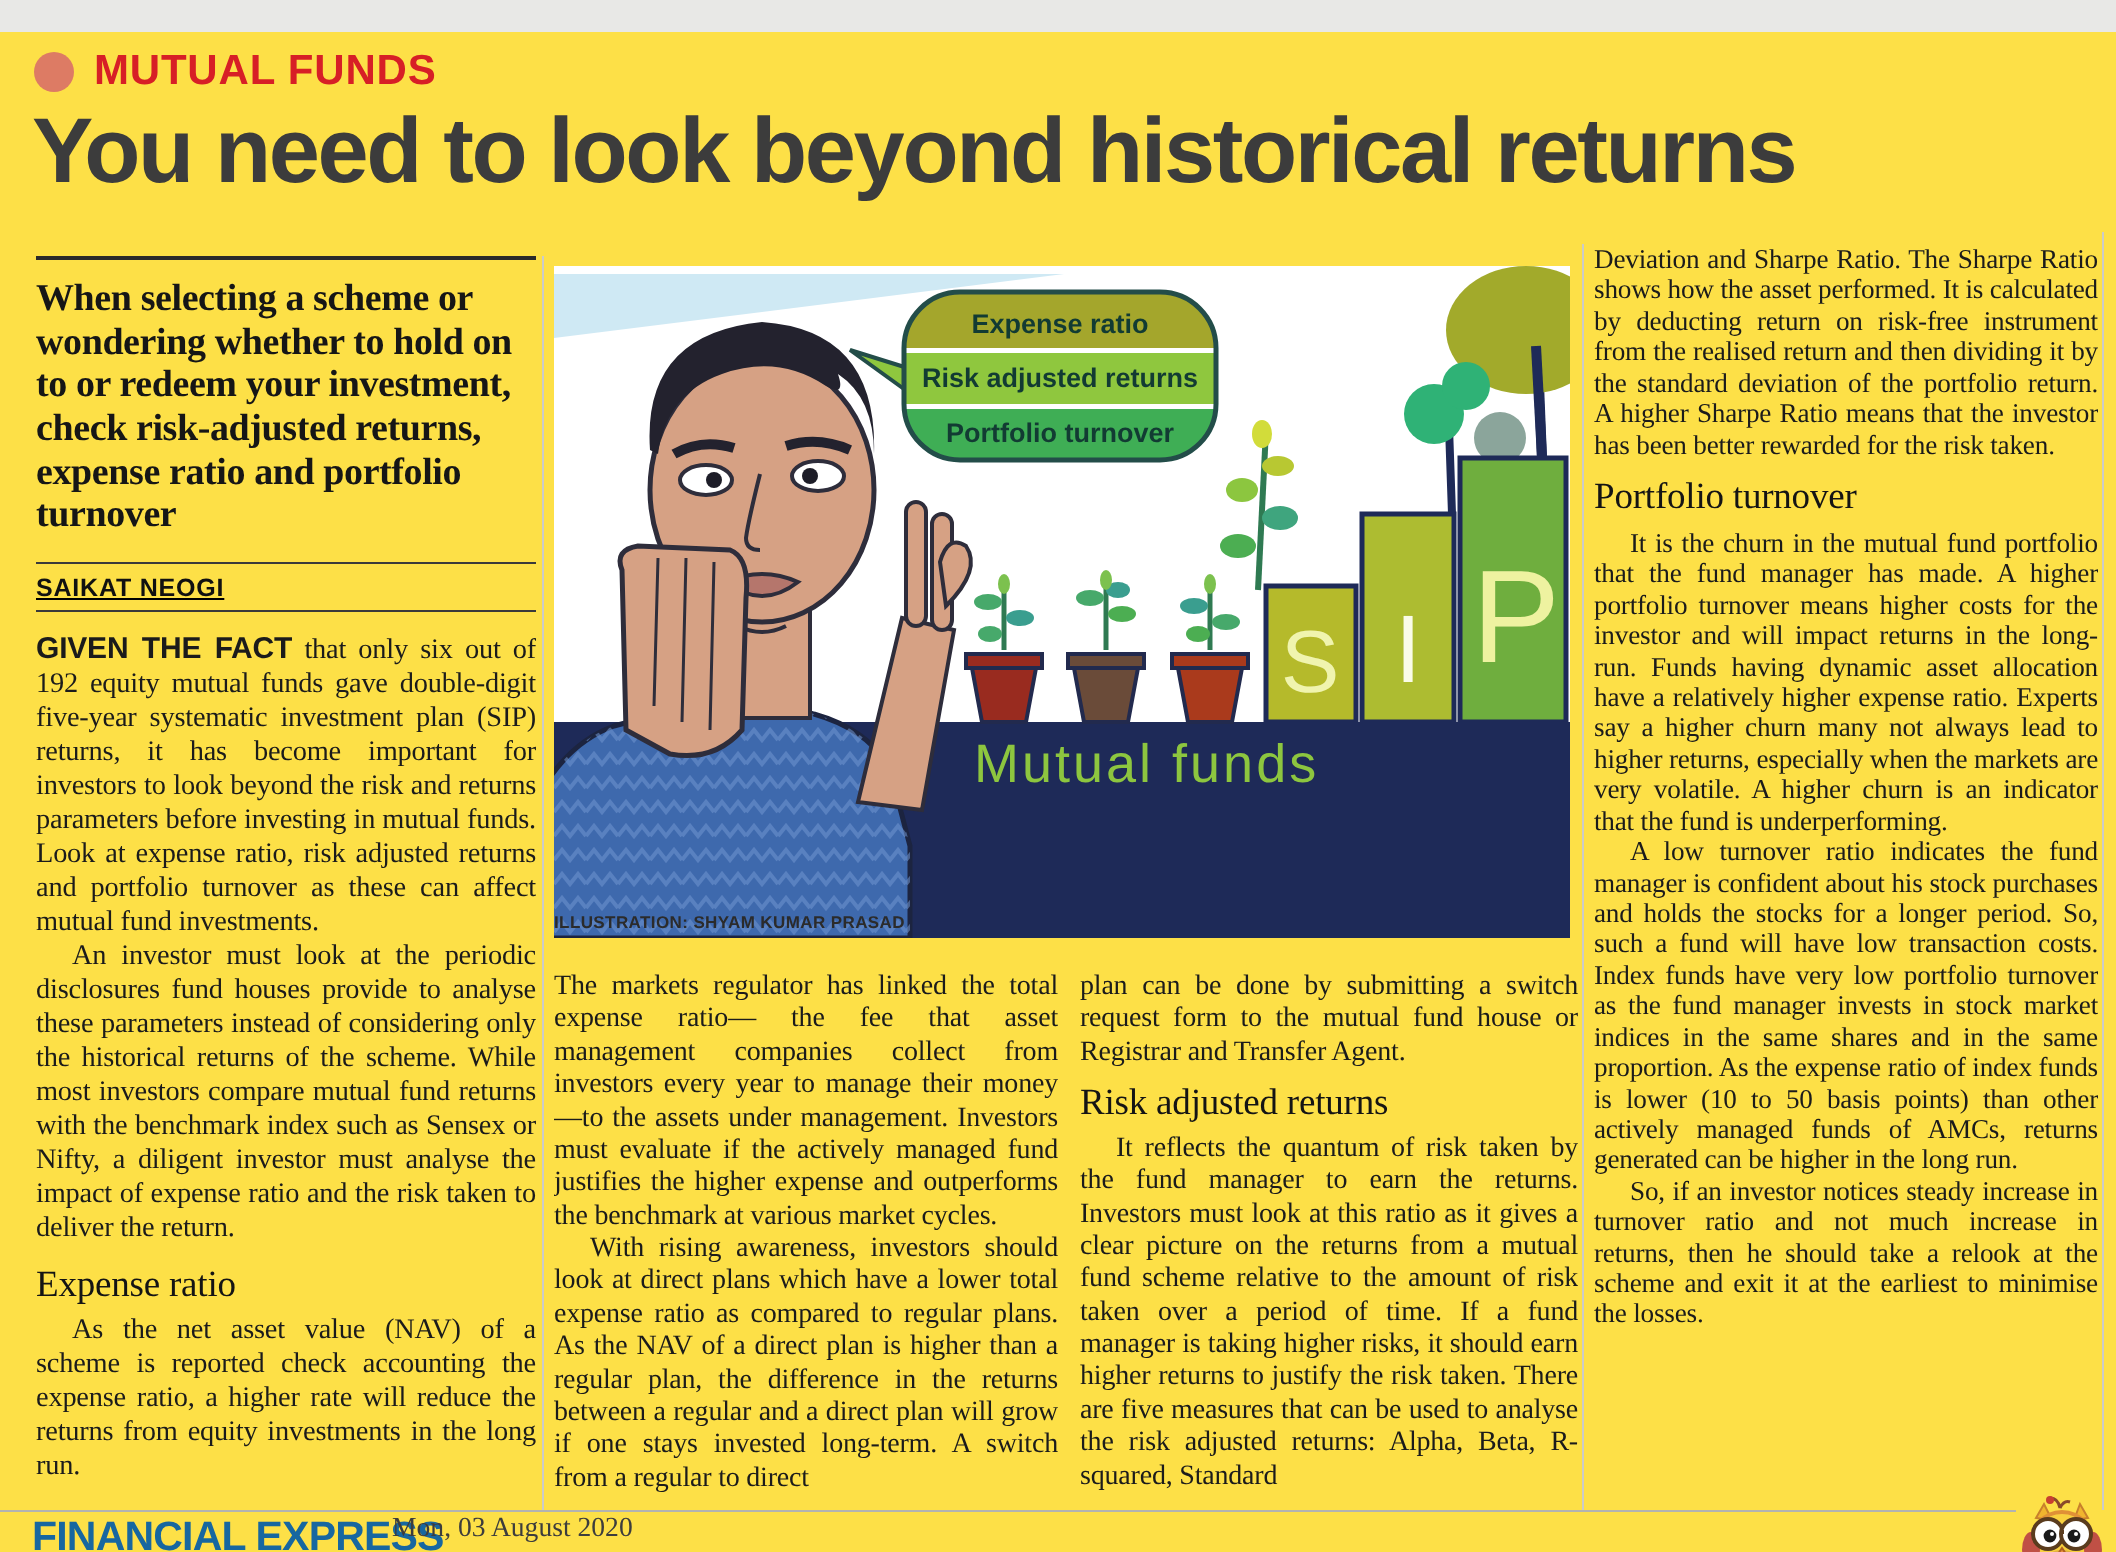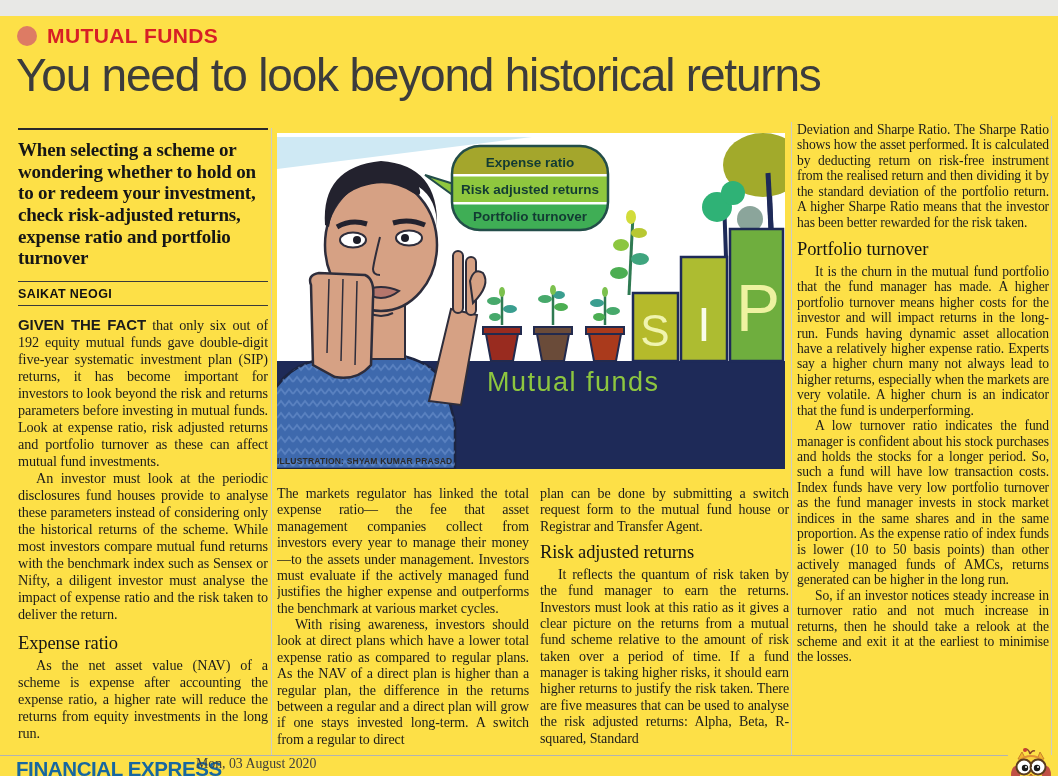--- a/index.html
+++ b/index.html
@@ -3,36 +3,36 @@
 <meta charset="utf-8">
 <style>
   html,body{margin:0;padding:0;}
   body{background:#e8e8e6;font-family:"Liberation Sans",sans-serif;}
   .page{position:relative;width:1058px;height:776px;background:#fde047;overflow:hidden;margin:16px auto;}
 
   
   .section-row{position:absolute;left:17px;top:8px;display:flex;align-items:center;}
   .dot{width:20px;height:20px;border-radius:50%;background:#dd7b64;margin-right:10px;}
   .section-label{font-size:21px;font-weight:bold;color:#d71f26;letter-spacing:.4px;}
-  .headline{position:absolute;left:16px;top:33px;width:1036px;font-size:46px;font-weight:normal;
+  .headline{position:absolute;left:16px;top:33px;width:1036px;font-size:46px;font-weight:bold;
             color:#3c3c3c;letter-spacing:-1.2px;line-height:1.15;}
 
   
   .serif{font-family:"Liberation Serif",serif;color:#1b1b1b;}
   .body-text{font-size:14.2px;line-height:1.2;text-align:justify;letter-spacing:-.1px;}
   .body-text p{margin:0;}
   .indent{text-indent:18px;}
   .sec-head{font-family:"Liberation Serif",serif;font-size:18.5px;color:#141414;margin:8px 0 3px 0;font-weight:normal;}
 
   
   .col1{position:absolute;left:18px;top:112px;width:250px;height:627px;overflow:hidden;}
   .deck{border-top:2px solid #2a2a2a;padding-top:9px;font-family:"Liberation Serif",serif;
         font-weight:bold;font-size:19px;line-height:1.14;letter-spacing:-.2px;color:#161616;}
   .byline-box{margin-top:12px;border-top:1px solid #3a3a3a;border-bottom:1px solid #3a3a3a;
-              padding:5px 0 4px 0;}
+              padding:5px 0 4px 0;text-decoration:underline;}
   .byline{font-size:12.5px;font-weight:bold;color:#111;letter-spacing:.4px;}
   .col1 .body-text{margin-top:10px;}
   .lead-in{font-weight:bold;font-family:"Liberation Sans",sans-serif;font-size:15px;letter-spacing:-.1px;}
 
   
   .illo{position:absolute;left:277px;top:117px;width:508px;height:336px;background:#ffffff;overflow:hidden;}
   .illo-credit{position:absolute;left:277px;top:440px;width:508px;text-align:left;
                font-size:8.5px;font-weight:bold;color:#2b2b2b;letter-spacing:.2px;}
 
   
@@ -74,21 +74,21 @@
 
   <div class="col1">
     <div class="deck">When selecting a scheme or wondering whether to hold on to or redeem your investment, check risk-adjusted returns, expense ratio and portfolio turnover</div>
     <div class="byline-box">
       <div class="byline">SAIKAT NEOGI</div>
     </div>
     <div class="serif body-text">
       <p><span class="lead-in">GIVEN THE FACT</span><span> that only six out of 192 equity mutual funds gave double-digit five-year systematic investment plan (SIP) returns, it has become important for investors to look beyond the risk and returns parameters before investing in mutual funds. Look at expense ratio, risk adjusted returns and portfolio turnover as these can affect mutual fund investments.</span></p>
       <p class="indent">An investor must look at the periodic disclosures fund houses provide to analyse these parameters instead of considering only the historical returns of the scheme. While most investors compare mutual fund returns with the benchmark index such as Sensex or Nifty, a diligent investor must analyse the impact of expense ratio and the risk taken to deliver the return.</p>
       <h3 class="sec-head">Expense ratio</h3>
-      <p class="indent">As the net asset value (NAV) of a scheme is expense after accounting the expense ratio, a higher rate will reduce the returns from equity investments in the long run.</p>
+      <p class="indent">As the net asset value (NAV) of a scheme is reported check accounting the expense ratio, a higher rate will reduce the returns from equity investments in the long run.</p>
     </div>
   </div>
 
   <div class="illo">
     <svg width="508" height="336" viewBox="0 0 508 336" xmlns="http://www.w3.org/2000/svg">
       <defs>
         <pattern id="zig" width="16" height="12" patternUnits="userSpaceOnUse">
           <path d="M0,9 L4,4 L8,9 L12,4 L16,9" stroke="#6f94cf" stroke-width="2" fill="none"></path>
         </pattern>
         <clipPath id="bub">

